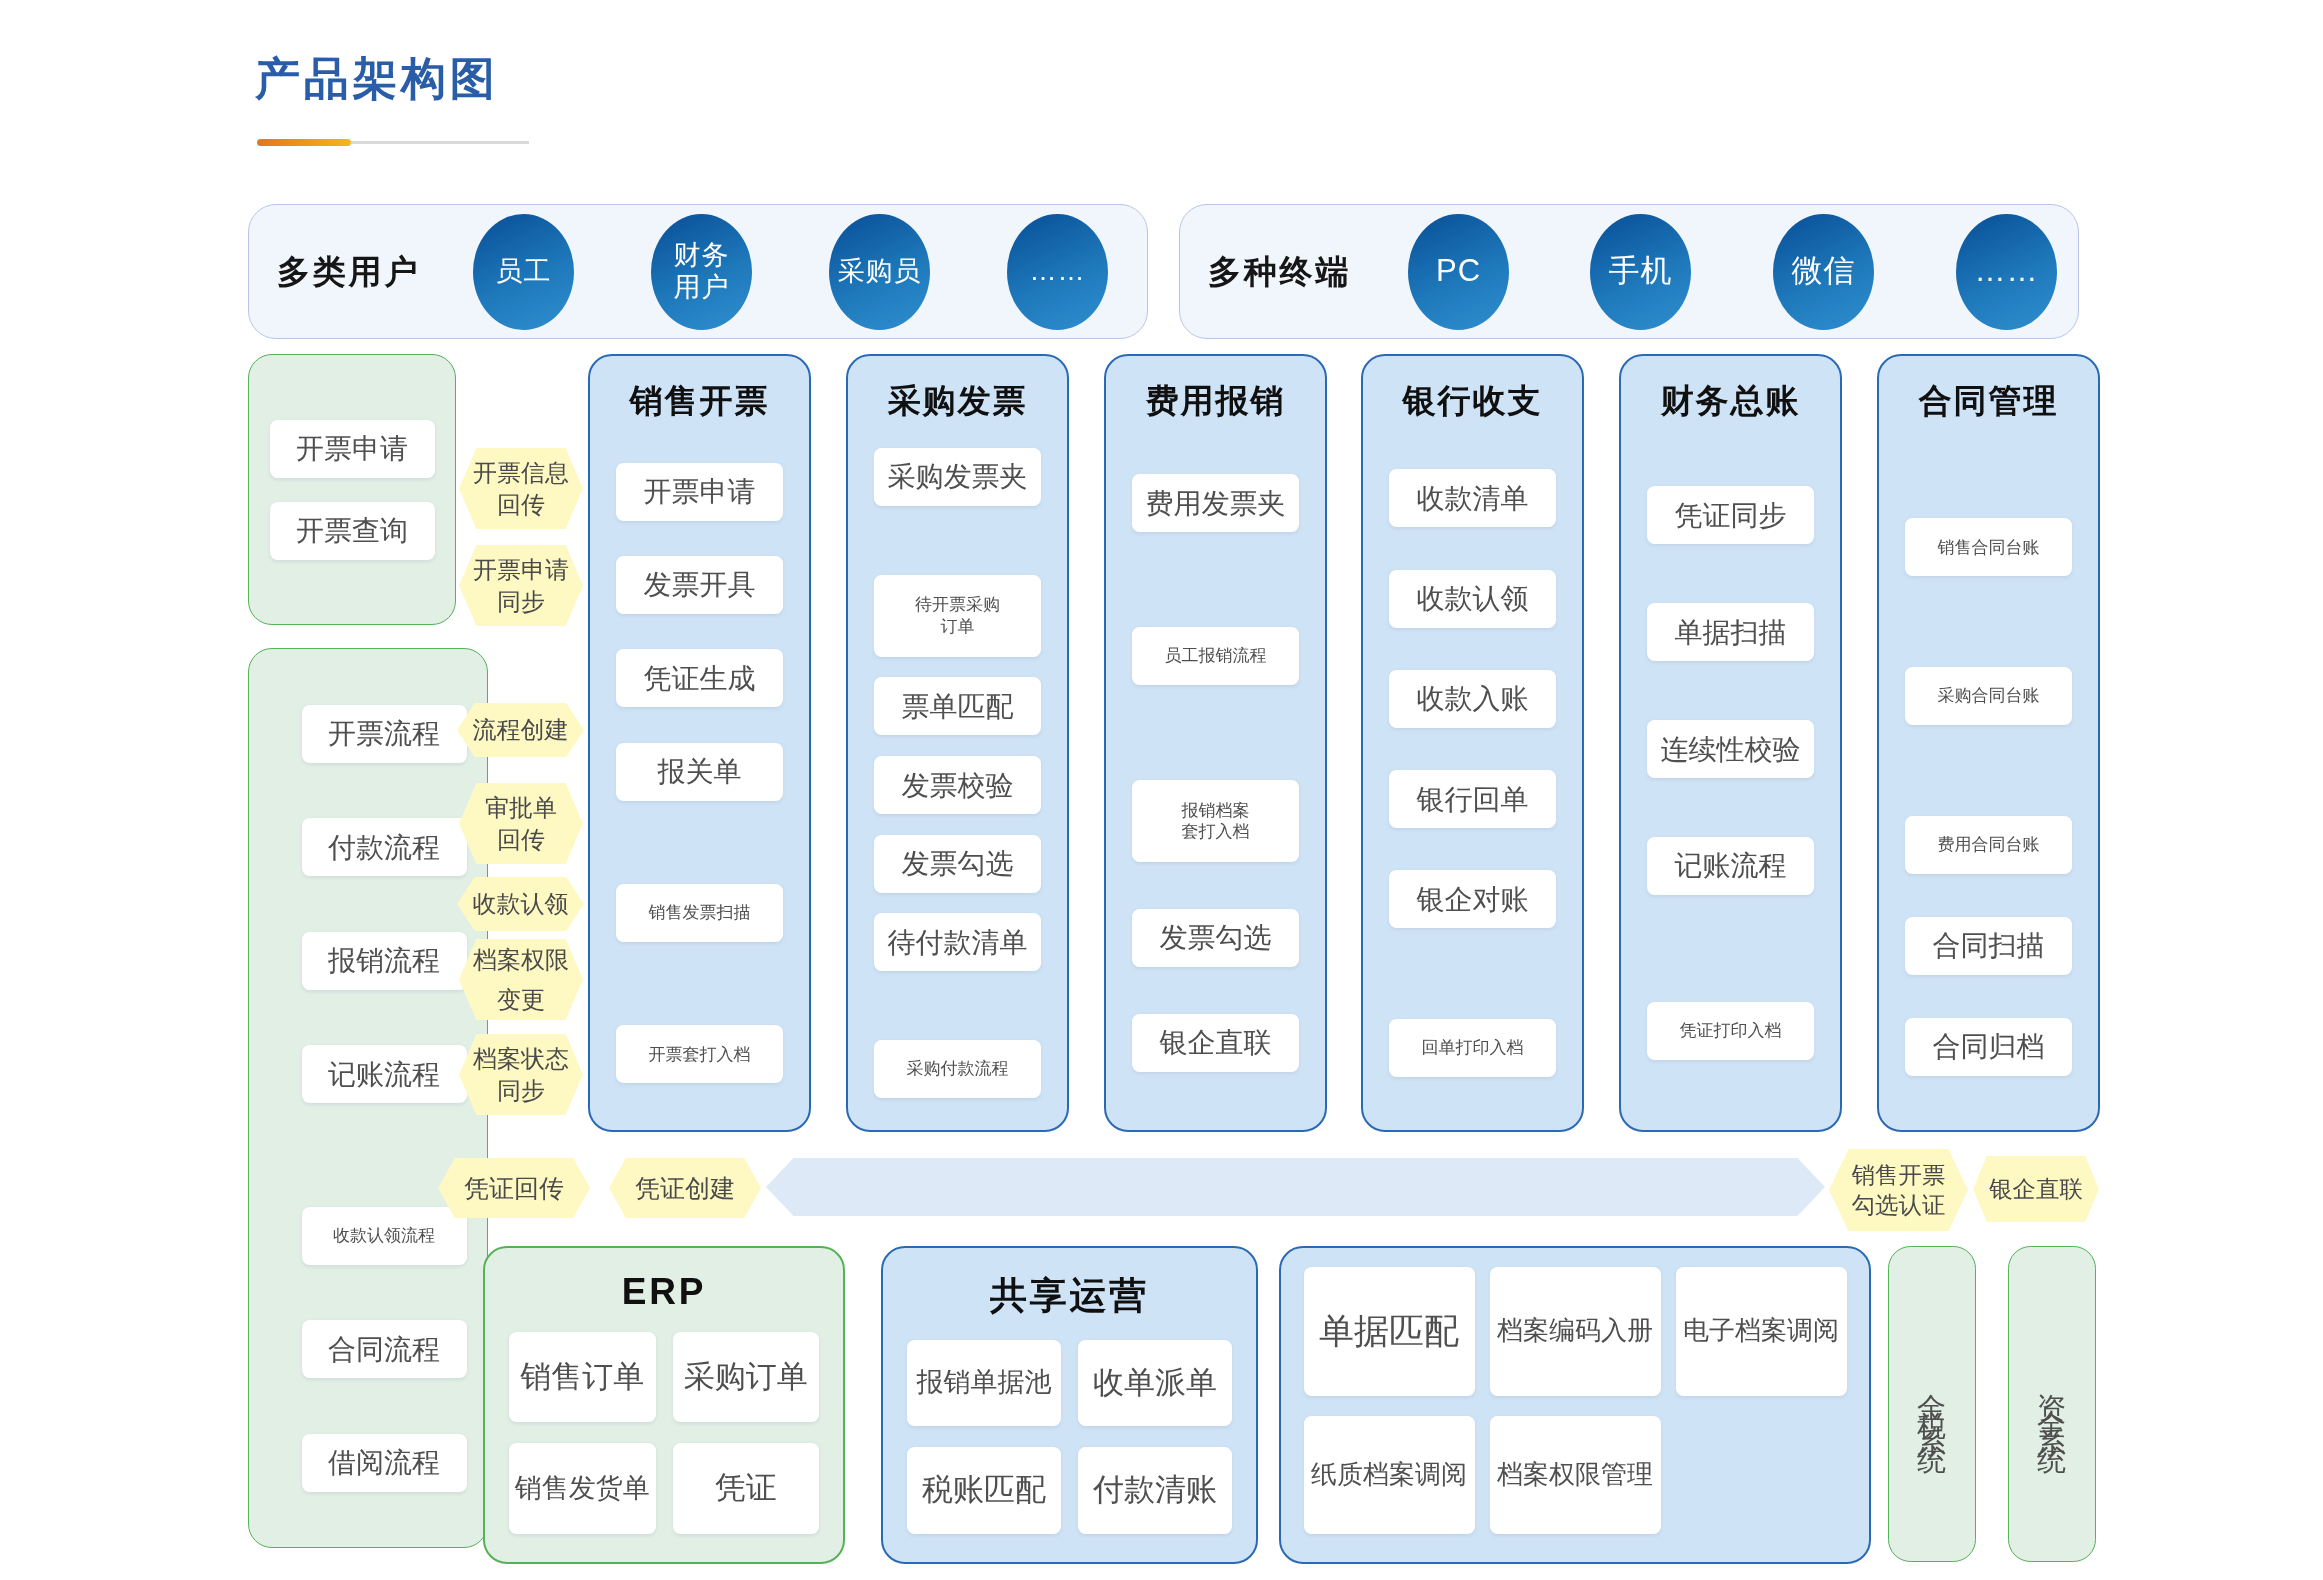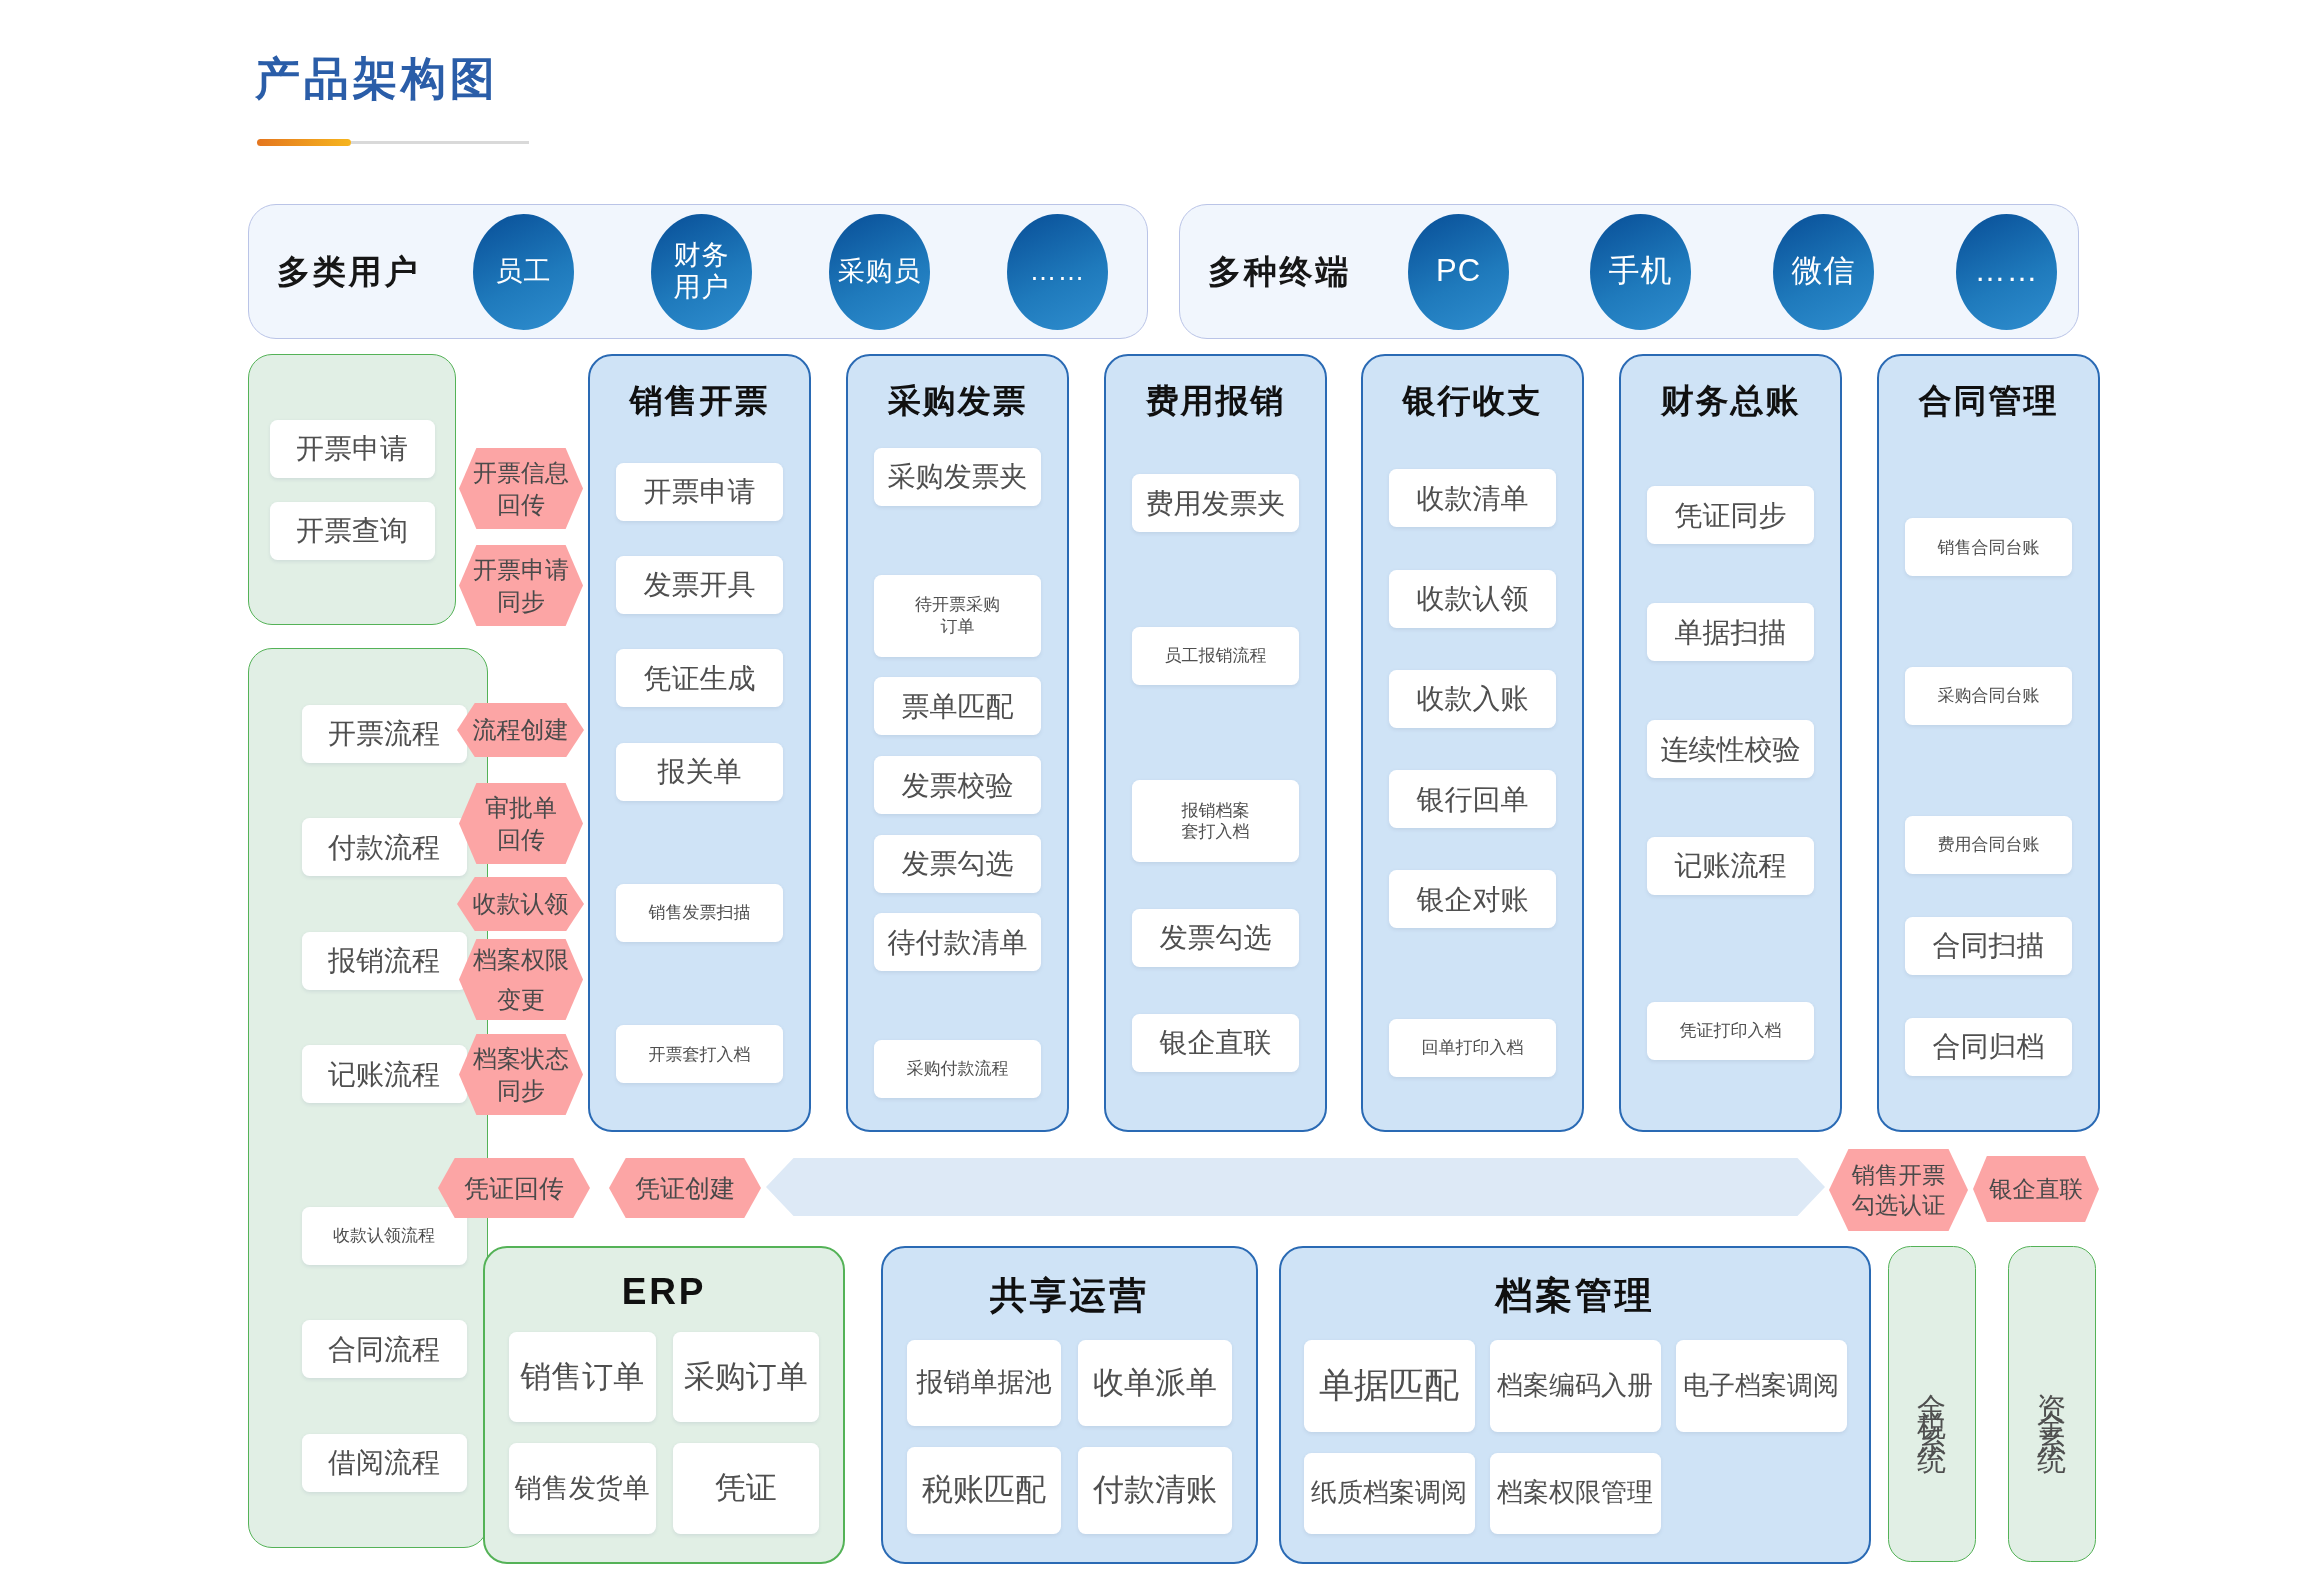--- a/index.html
+++ b/index.html
@@ -33,21 +33,21 @@
 
   .col{position:absolute;top:354px;width:219px;height:774px;background:#cfe3f6;
        border:2.8px solid #2a6ab4;border-radius:24px;display:flex;flex-direction:column;}
   .col-header{text-align:center;font-size:33px;font-weight:bold;color:#101010;
               margin-top:22.5px;letter-spacing:1.9px;}
   .col-body{flex:1;display:flex;flex-direction:column;justify-content:space-evenly;
             align-items:center;padding:3.7px 0 11.2px;}
   .col .chip{width:167px;height:58px;}
   .col .chip.tall{height:82px;}
 
-  .hex{position:absolute;background:#fca5a5;color:#4a4a4a;display:flex;flex-direction:column;
+  .hex{position:absolute;background:#fef9c3;color:#4a4a4a;display:flex;flex-direction:column;
        align-items:center;justify-content:center;font-size:24px;line-height:1.3;
        clip-path:polygon(14% 0%,86% 0%,100% 50%,86% 100%,14% 100%,0% 50%);text-align:center;}
   .hex.wide{font-size:25px;clip-path:polygon(11% 0%,89% 0%,100% 50%,89% 100%,11% 100%,0% 50%);}
 
   .band{position:absolute;background:#dde9f6;
         clip-path:polygon(0% 50%,2.6% 0%,97.4% 0%,100% 50%,97.4% 100%,2.6% 100%);}
 
   .bbox{position:absolute;top:1246px;height:314px;border-radius:24px;display:flex;
         flex-direction:column;}
   .bbox.blue{background:#cfe3f6;border:2.8px solid #2a6ab4;font-family:Liberation Serif, serif;}
@@ -354,21 +354,20 @@
       <div class="chip f33">
           <span>税账匹配</span>
         </div>
       <div class="chip f33">
           <span>付款清账</span>
         </div>
     </div>
   </div>
 
   <div class="bbox blue" style="left:1279px;width:588px;">
-    <div class="bbox-header">档案管理</div>
     <div class="bgrid three">
       <div class="chip f37">
           <span>单据匹配</span>
         </div>
       <div class="chip f28">
           <span>档案编码入册</span>
         </div>
       <div class="chip f28">
           <span>电子档案调阅</span>
         </div>

